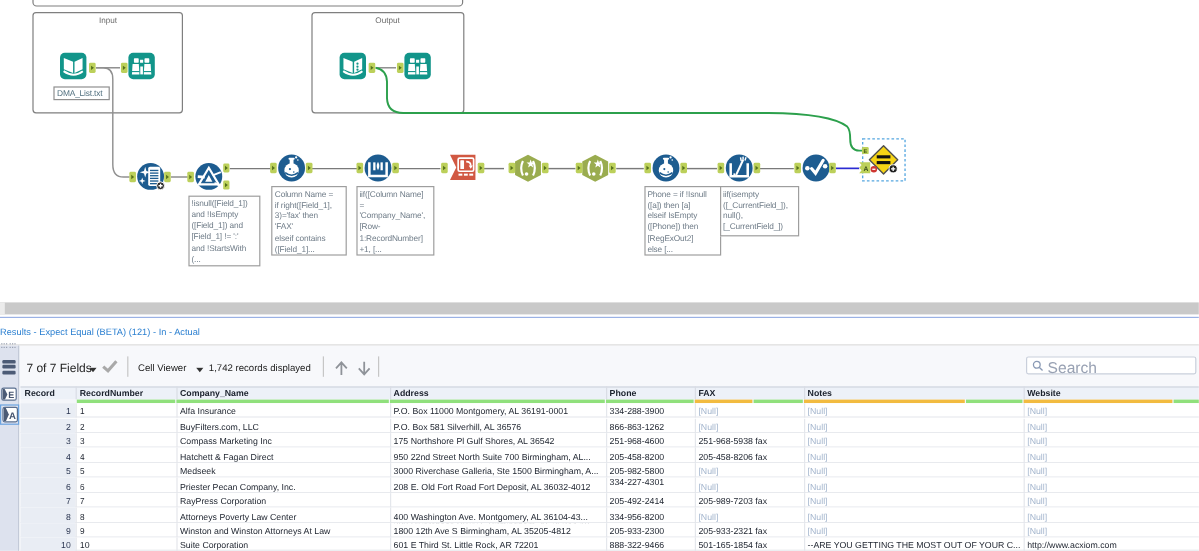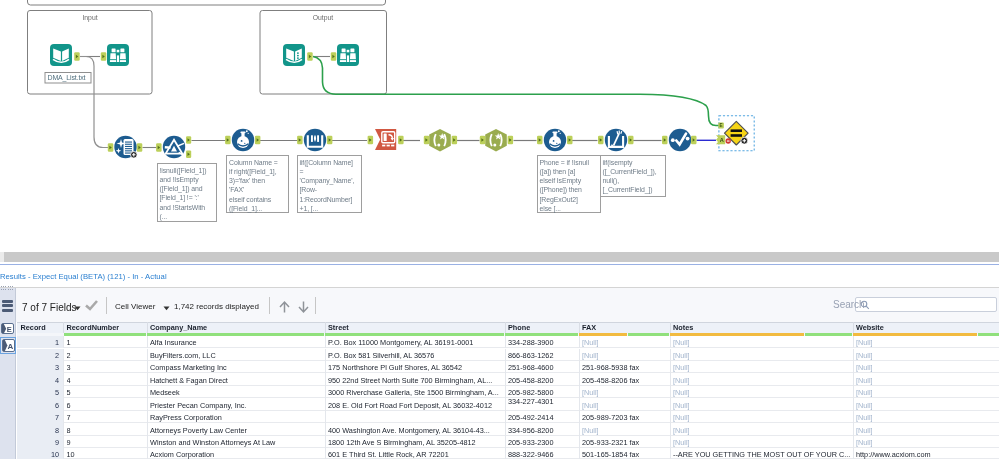--- a/index.html
+++ b/index.html
@@ -280,26 +280,26 @@
   </svg>
 <svg class="abs" style="left:296px;top:299px" width="15" height="15">
     <path d="M7.5 2.5 V 12.5 M3 8 L7.5 13 L12 8" stroke="#8f9399" stroke-width="1.5" fill="none"></path>
   </svg>
 <div class="abs" style="left:315px;top:297px;width:1px;height:17px;background:#c6c6c6"></div>
 <div class="abs" style="left:855px;top:296.5px;width:142px;height:15px;background:#fff;border:1px solid #c9cfdb;border-radius:2px;box-sizing:border-box"></div>
 <svg class="abs" style="left:860px;top:299.5px" width="10" height="10">
     <circle cx="4" cy="4" r="2.8" stroke="#8a9ab5" stroke-width="1.1" fill="none"></circle>
     <path d="M6.2 6.2 L8.8 8.8" stroke="#8a9ab5" stroke-width="1.1"></path>
   </svg>
-<div class="abs" style="left:833px;top:299px;font-size:10px;color:#98a1b3">Search</div>
+<div class="abs" style="left:873px;top:299px;font-size:13px;color:#98a1b3">Search</div>
 <div class="abs" style="left:17px;top:321.5px;width:982px;height:11.7px;background:#edf1f8;border-top:1px solid #d0d5de;box-sizing:border-box"></div>
 <div class="hdr" style="left:20.5px;top:323.3px">Record</div>
 <div class="hdr" style="left:66.5px;top:323.3px">RecordNumber</div>
 <div class="hdr" style="left:150.0px;top:323.3px">Company_Name</div>
-<div class="hdr" style="left:328.0px;top:323.3px">Street</div>
+<div class="hdr" style="left:328.0px;top:323.3px">Address</div>
 <div class="hdr" style="left:508.0px;top:323.3px">Phone</div>
 <div class="hdr" style="left:582.0px;top:323.3px">FAX</div>
 <div class="hdr" style="left:673.0px;top:323.3px">Notes</div>
 <div class="hdr" style="left:856.0px;top:323.3px">Website</div>
 <div class="abs" style="left:63px;top:321.5px;width:1px;height:11.7px;background:#d9dde5"></div>
 <div class="abs" style="left:146.5px;top:321.5px;width:1px;height:11.7px;background:#d9dde5"></div>
 <div class="abs" style="left:324.5px;top:321.5px;width:1px;height:11.7px;background:#d9dde5"></div>
 <div class="abs" style="left:504.5px;top:321.5px;width:1px;height:11.7px;background:#d9dde5"></div>
 <div class="abs" style="left:578.5px;top:321.5px;width:1px;height:11.7px;background:#d9dde5"></div>
 <div class="abs" style="left:669.5px;top:321.5px;width:1px;height:11.7px;background:#d9dde5"></div>
@@ -472,17 +472,17 @@
 <div class="abs" style="left:17px;top:448.2px;width:46px;height:10.77px;background:#e9edf4"></div>
 <div class="abs" style="left:63px;top:448.2px;width:1px;height:10.77px;background:#e4e7ec"></div>
 <div class="abs" style="left:146.5px;top:448.2px;width:1px;height:10.77px;background:#e4e7ec"></div>
 <div class="abs" style="left:324.5px;top:448.2px;width:1px;height:10.77px;background:#e4e7ec"></div>
 <div class="abs" style="left:504.5px;top:448.2px;width:1px;height:10.77px;background:#e4e7ec"></div>
 <div class="abs" style="left:578.5px;top:448.2px;width:1px;height:10.77px;background:#e4e7ec"></div>
 <div class="abs" style="left:669.5px;top:448.2px;width:1px;height:10.77px;background:#e4e7ec"></div>
 <div class="abs" style="left:852.5px;top:448.2px;width:1px;height:10.77px;background:#e4e7ec"></div>
 <div class="cell" style="left:17px;top:450.4px;width:42px;text-align:right;color:#2a3550">10</div>
 <div class="cell" style="left:66.5px;top:450.4px;width:77.5px">10</div>
-<div class="cell" style="left:150.0px;top:450.4px;width:172.0px">Acxiom Corporation</div>
+<div class="cell" style="left:150.0px;top:450.4px;width:172.0px">Suite Corporation</div>
 <div class="cell" style="left:328.0px;top:450.4px;width:174.0px">601 E Third St. Little Rock, AR 72201</div>
 <div class="cell" style="left:508.0px;top:450.4px;width:68.0px">888-322-9466</div>
 <div class="cell" style="left:582.0px;top:450.4px;width:85.0px">501-165-1854 fax</div>
 <div class="cell" style="left:673.0px;top:450.4px;width:177.0px">--ARE YOU GETTING THE MOST OUT OF YOUR C...</div>
 <div class="cell" style="left:856.0px;top:450.4px;width:140.5px">http://www.acxiom.com</div>
 </body></html>

